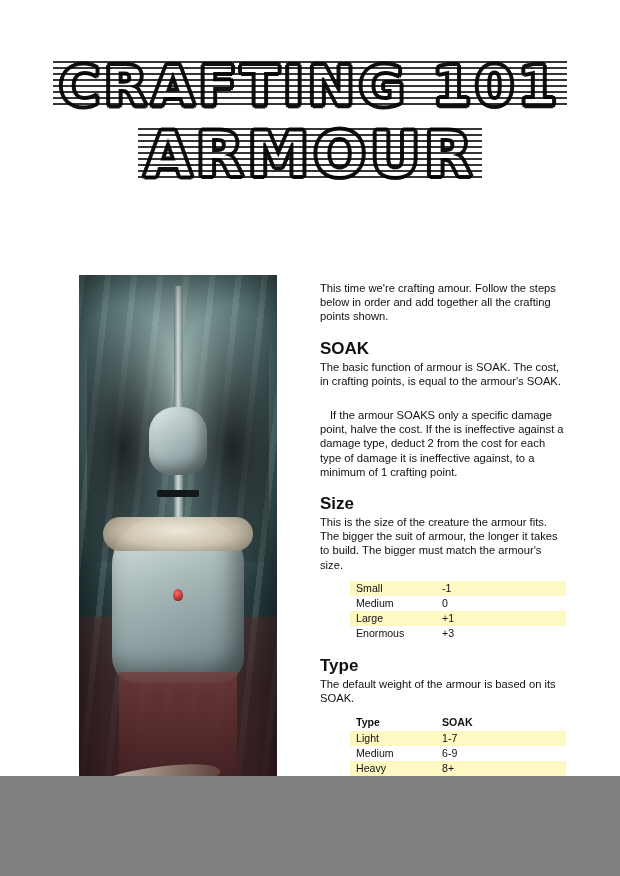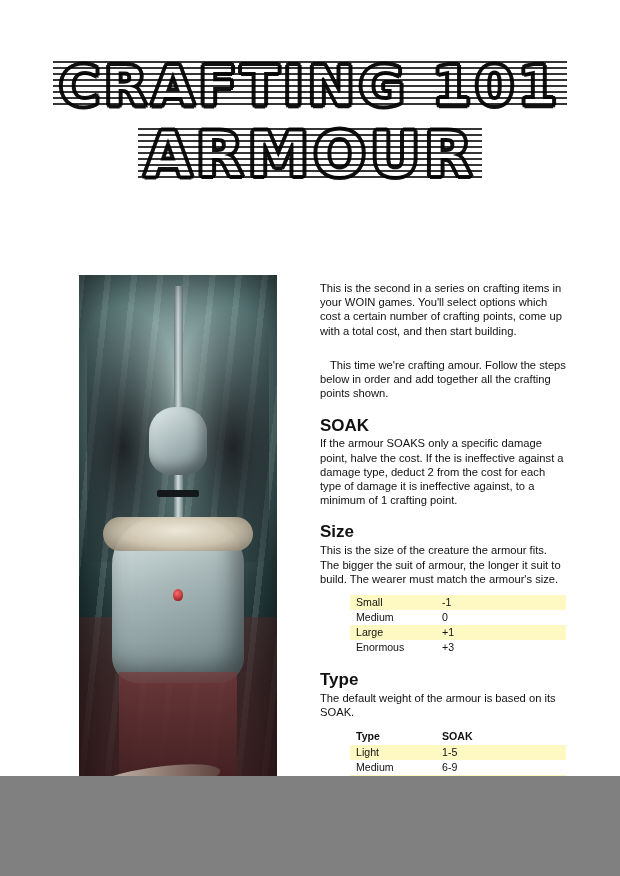--- a/index.html
+++ b/index.html
@@ -244,28 +244,28 @@
     <div class="art-body"></div>
     <div class="art-fur"></div>
     <div class="art-gem"></div>
     <div class="art-legs"></div>
     <div class="art-tail"></div>
     <div class="art-vig"></div>
   </div>
 
   <div class="col">
 
-    <p class="body-text">This is the second in a series on crafting items in your WOIN games. You'll select options which cost a certain number of crafting points, come up with a total cost, and then start building.</p>
     <p class="body-text">This time we're crafting amour. Follow the steps below in order and add together all the crafting points shown.</p>
 
     <h2 class="section">SOAK</h2>
+    <p class="body-text">The basic function of armour is SOAK. The cost, in crafting points, is equal to the armour's SOAK.</p>
     <p class="body-text">If the armour SOAKS only a specific damage point, halve the cost. If the is ineffective against a damage type, deduct 2 from the cost for each type of damage it is ineffective against, to a minimum of 1 crafting point.</p>
 
     <h2 class="section">Size</h2>
-    <p class="body-text">This is the size of the creature the armour fits. The bigger the suit of armour, the longer it suit to build. The wearer must match the armour's size.</p>
+    <p class="body-text">This is the size of the creature the armour fits. The bigger the suit of armour, the longer it takes to build. The bigger must match the armour's size.</p>
 
     <table class="stat">
       <colgroup>
           <col class="c1">
           <col>
         </colgroup>
       <tbody>
         <tr class="alt">
           <td>Small</td>
           <td>-1</td>
@@ -295,21 +295,21 @@
         </colgroup>
       <thead>
         <tr>
           <th>Type</th>
           <th>SOAK</th>
         </tr>
       </thead>
       <tbody>
         <tr class="alt">
           <td>Light</td>
-          <td>1-5</td>
+          <td>1-7</td>
         </tr>
         <tr>
           <td>Medium</td>
           <td>6-9</td>
         </tr>
         <tr class="alt">
           <td>Heavy</td>
           <td>8+</td>
         </tr>
       </tbody>

